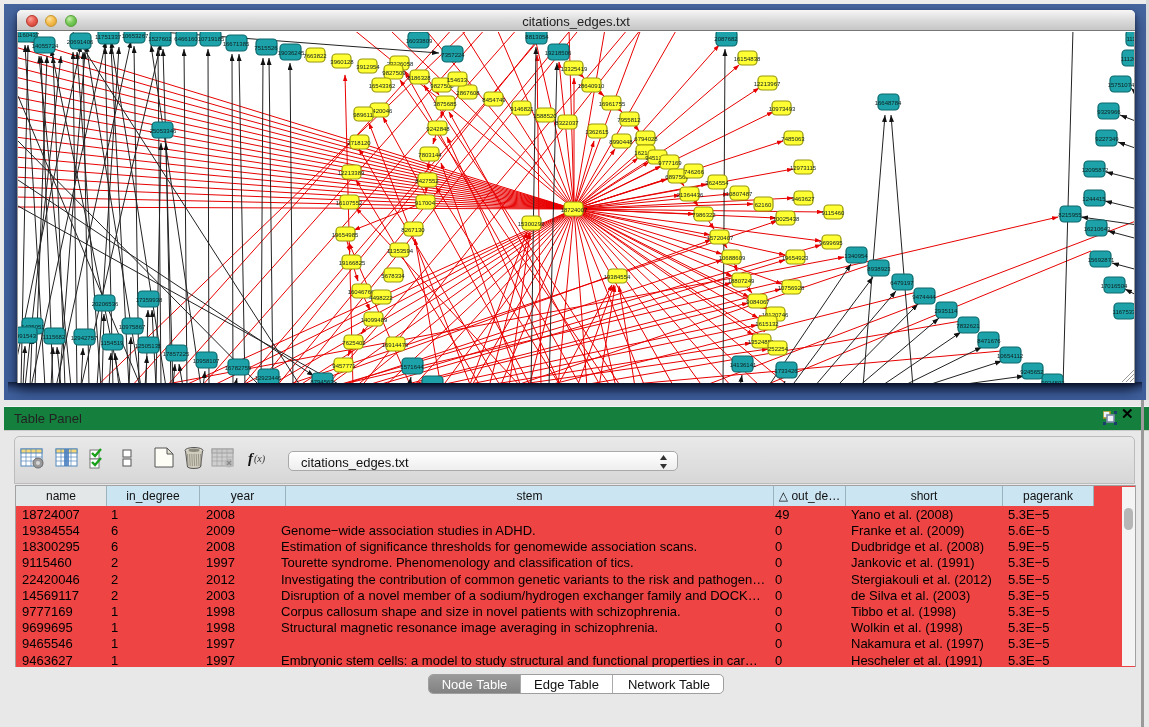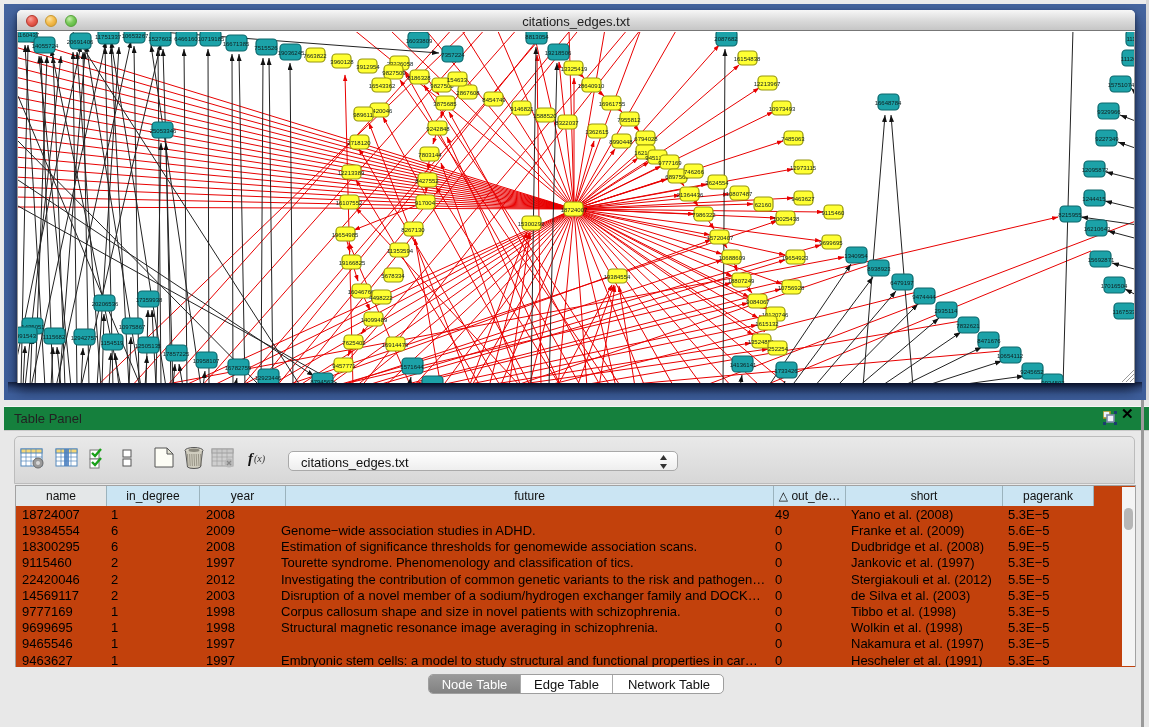--- a/index.html
+++ b/index.html
@@ -18,21 +18,21 @@
 #canvas{position:absolute;left:0;top:22px;width:1118px;height:351px;background:#fff;overflow:hidden;border-left:1px solid #9a9a9a;border-right:1px solid #9a9a9a}
 #panel{position:absolute;left:0;top:400px;width:1149px;height:327px;background:#e8e8e8}
 #phead{position:absolute;left:4px;top:6px;width:1149px;height:25px;background:#15803d;border-top:1px solid #f5f5f5;border-bottom:1px solid #cacaca}
 #phead span{position:absolute;left:10px;top:4px;font-size:13px;color:#222}
 #float{position:absolute;top:11px;left:1103px;width:14px;height:14px}
 #closex{position:absolute;top:5px;left:1121px;font-size:15px;font-weight:bold;color:#000;-webkit-font-smoothing:antialiased}
 #tbar{position:absolute;left:14px;top:436px;width:1121px;height:48px;background:linear-gradient(180deg,#e9e9e9,#d7d7d7);border:1px solid #bcbcbc;border-radius:5px 5px 0 0}
 #combo{position:absolute;left:288px;top:451px;width:390px;height:20px;background:linear-gradient(180deg,#ffffff,#eeeeee);border:1px solid #a9a9a9;border-radius:5px}
 #combo span{position:absolute;left:12px;top:2.5px;font-size:13px;color:#111}
 
-#tablewrap{position:absolute;left:15px;top:485px;width:1121px;height:206px;background:#c2410c;border:1px solid #a2a2a2;overflow:hidden}
+#tablewrap{position:absolute;left:15px;top:485px;width:1121px;height:206px;background:#ef4444;border:1px solid #a2a2a2;overflow:hidden}
 .hrow{position:absolute;left:0;top:0;height:20px;background:#cbe5f3;border-bottom:1px solid #9bb3bd}
 .hcell{position:absolute;top:0;height:20px;border-right:1px solid #9bb3bd;font-size:12px;color:#111;text-align:center;line-height:20px;background:#cbe5f3}
 .trow{position:absolute;left:0;width:1121px;height:17px;font-size:13px;color:#000}
 .trow span{position:absolute;top:0;white-space:nowrap}
 .c0{left:6px}.c1{left:95px}.c2{left:190px}.c3{left:265px}.c4{left:759px}.c5{left:835px}.c6{left:992px}
 #sbtrack{position:absolute;left:1106px;top:1px;width:13px;height:179px;background:#f4f4f4}
 #sbthumb{position:absolute;left:2px;top:21px;width:9px;height:22px;background:#b6b6b6;border-radius:5px}
 #tabsbg{position:absolute;left:0;top:667px;width:1149px;height:33px;background:#e8e8e8}
 #seg{position:absolute;left:428px;top:7px;width:296px;height:20px;background:#fff;border:1px solid #9e9e9e;border-radius:5px;overflow:hidden}
 .sg{position:absolute;top:0;height:20px;font-size:13px;text-align:center;line-height:19px;color:#111}
@@ -676,21 +676,21 @@
       <svg class="ar" width="9" height="14" viewBox="0 0 9 14" style="position:absolute;right:9px;top:3px">
         <path d="M4.5,0 L8,5 L1,5 z" fill="#333"></path>
         <path d="M4.5,14 L8,9 L1,9 z" fill="#333"></path>
       </svg>
     </div>
  <div id="tablewrap">
    <div class="hrow" style="width:1078px"></div>
    <div class="hcell" style="left:0;width:91px;background:#e4e7e8">name</div>
    <div class="hcell" style="left:91px;width:93px">in_degree</div>
    <div class="hcell" style="left:184px;width:86px">year</div>
-   <div class="hcell" style="left:270px;width:488px">future</div>
+   <div class="hcell" style="left:270px;width:488px">stem</div>
    <div class="hcell" style="left:758px;width:72px">△ out_de…</div>
    <div class="hcell" style="left:830px;width:157px">short</div>
    <div class="hcell" style="left:987px;width:91px">pagerank</div>
    <div class="trow" style="top:20.8px">
         <span class="c0">18724007</span>
         <span class="c1">1</span>
         <span class="c2">2008</span>
         <span class="c4">49</span>
         <span class="c5">Yano et al. (2008)</span>
         <span class="c6">5.3E−5</span>
@@ -712,21 +712,21 @@
         <span class="c4">0</span>
         <span class="c5">Dudbridge et al. (2008)</span>
         <span class="c6">5.9E−5</span>
       </div>
       <div class="trow" style="top:69.4px">
         <span class="c0">9115460</span>
         <span class="c1">2</span>
         <span class="c2">1997</span>
         <span class="c3">Tourette syndrome. Phenomenology and classification of tics.</span>
         <span class="c4">0</span>
-        <span class="c5">Jankovic et al. (1997)</span>
+        <span class="c5">Jankovic et al. (1991)</span>
         <span class="c6">5.3E−5</span>
       </div>
       <div class="trow" style="top:85.6px">
         <span class="c0">22420046</span>
         <span class="c1">2</span>
         <span class="c2">2012</span>
         <span class="c3">Investigating the contribution of common genetic variants to the risk and pathogen…</span>
         <span class="c4">0</span>
         <span class="c5">Stergiakouli et al. (2012)</span>
         <span class="c6">5.5E−5</span>

